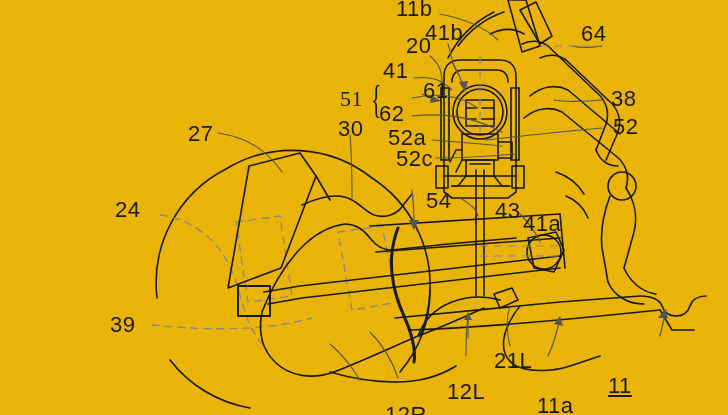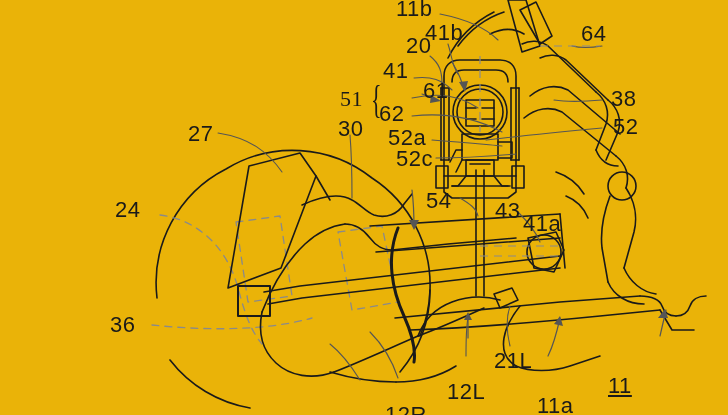--- a/index.html
+++ b/index.html
@@ -237,21 +237,21 @@
   <div class="brace" style="left:371px; top:80px;">{</div>
   <div class="lbl" style="left:379px; top:80px;padding-left:44px;">61</div>
   <div class="lbl" style="left:379px; top:103px;">62</div>
 
   <div class="lbl" style="left:388px; top:127px;">52a</div>
   <div class="lbl" style="left:396px; top:148px;">52c</div>
 
   <div class="lbl" style="left:338px; top:118px;">30</div>
   <div class="lbl" style="left:188px; top:123px;text-align:right;">27</div>
   <div class="lbl" style="left:115px; top:199px;">24</div>
-  <div class="lbl" style="left:110px; top:314px;">36</div>
+  <div class="lbl" style="left:110px; top:314px;">39</div>
 
   <div class="lbl" style="left:426px; top:190px;">54</div>
   <div class="lbl" style="left:495px; top:200px;">43</div>
   <div class="lbl" style="left:523px; top:213px;">41a</div>
 
   <div class="lbl" style="left:565px; top:23px;margin-left:16px;">64</div>
   <div class="lbl" style="left:611px; top:88px;">38</div>
   <div class="lbl" style="left:613px; top:116px;">52</div>
 
   <div class="lbl" style="left:494px; top:350px;">21L</div>

